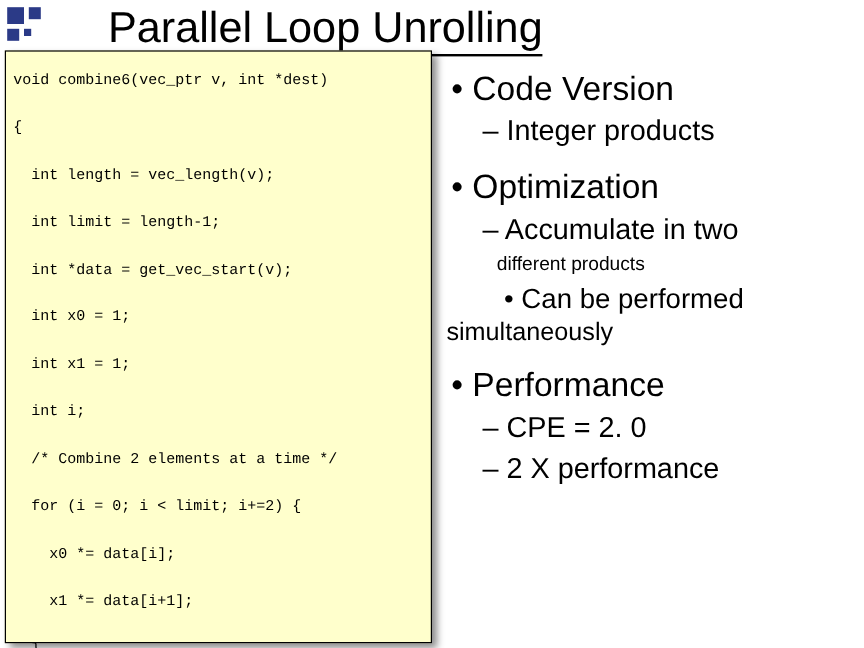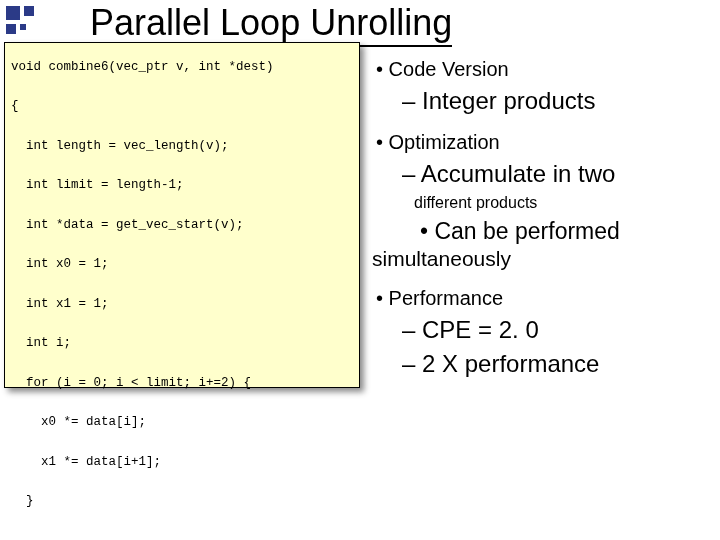--- a/index.html
+++ b/index.html
@@ -37,21 +37,21 @@
     border-bottom: 2px solid #000;
     padding-bottom: 1px;
     letter-spacing: 0px;
   }
 
   .code-box {
     position: absolute;
     top: 42px;
     left: 4px;
     width: 356px;
-    height: 346px;
+    height: 494px;
     background: #ffffcc;
     border: 1px solid #000;
     box-shadow: 4px 4px 6px rgba(0,0,0,0.45);
     font-family: "Courier New", monospace;
     font-size: 12.5px;
     color: #000;
     padding: 4px 6px;
     line-height: 1.1;
     white-space: pre;
   }
@@ -59,21 +59,21 @@
   .code-box div:last-child { margin-bottom: 0; }
 
   .bullets {
     position: absolute;
     top: 58px;
     left: 372px;
     width: 344px;
     color: #000;
   }
   .b1 {
-    font-size: 20px;
+    font-size: 28px;
     margin-bottom: 6px;
     padding-left: 4px;
   }
   .b2 {
     font-size: 24px;
     margin-left: 30px;
     margin-top: 3px;
     margin-bottom: 6px;
   }
   .b2b {
@@ -108,20 +108,21 @@
 
 <div class="code-box">
 <div>void combine6(vec_ptr v, int *dest)</div>
 <div>{</div>
 <div>  int length = vec_length(v);</div>
 <div>  int limit = length-1;</div>
 <div>  int *data = get_vec_start(v);</div>
 <div>  int x0 = 1;</div>
 <div>  int x1 = 1;</div>
 <div>  int i;</div>
+<div>  /* Combine 2 elements at a time */</div>
 <div>  for (i = 0; i &lt; limit; i+=2) {</div>
 <div>    x0 *= data[i];</div>
 <div>    x1 *= data[i+1];</div>
 <div>  }</div>
 
 
 
 
 
 

